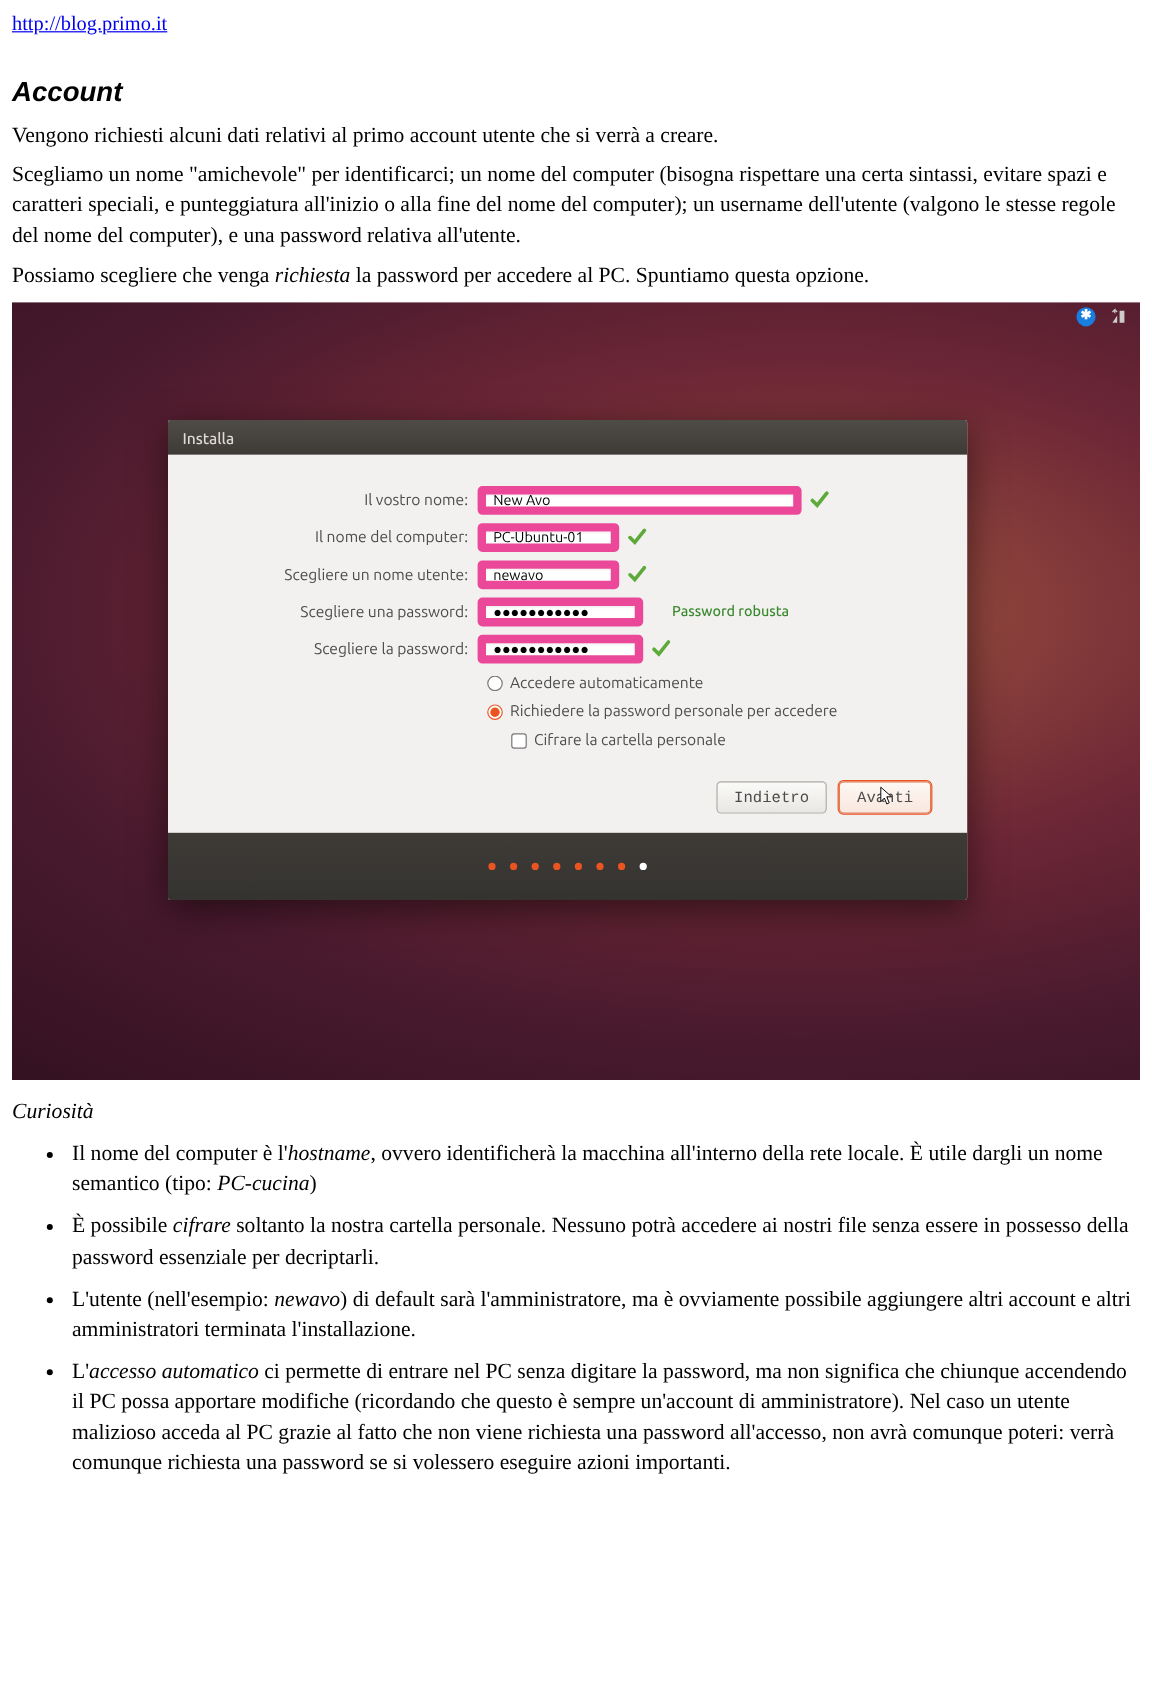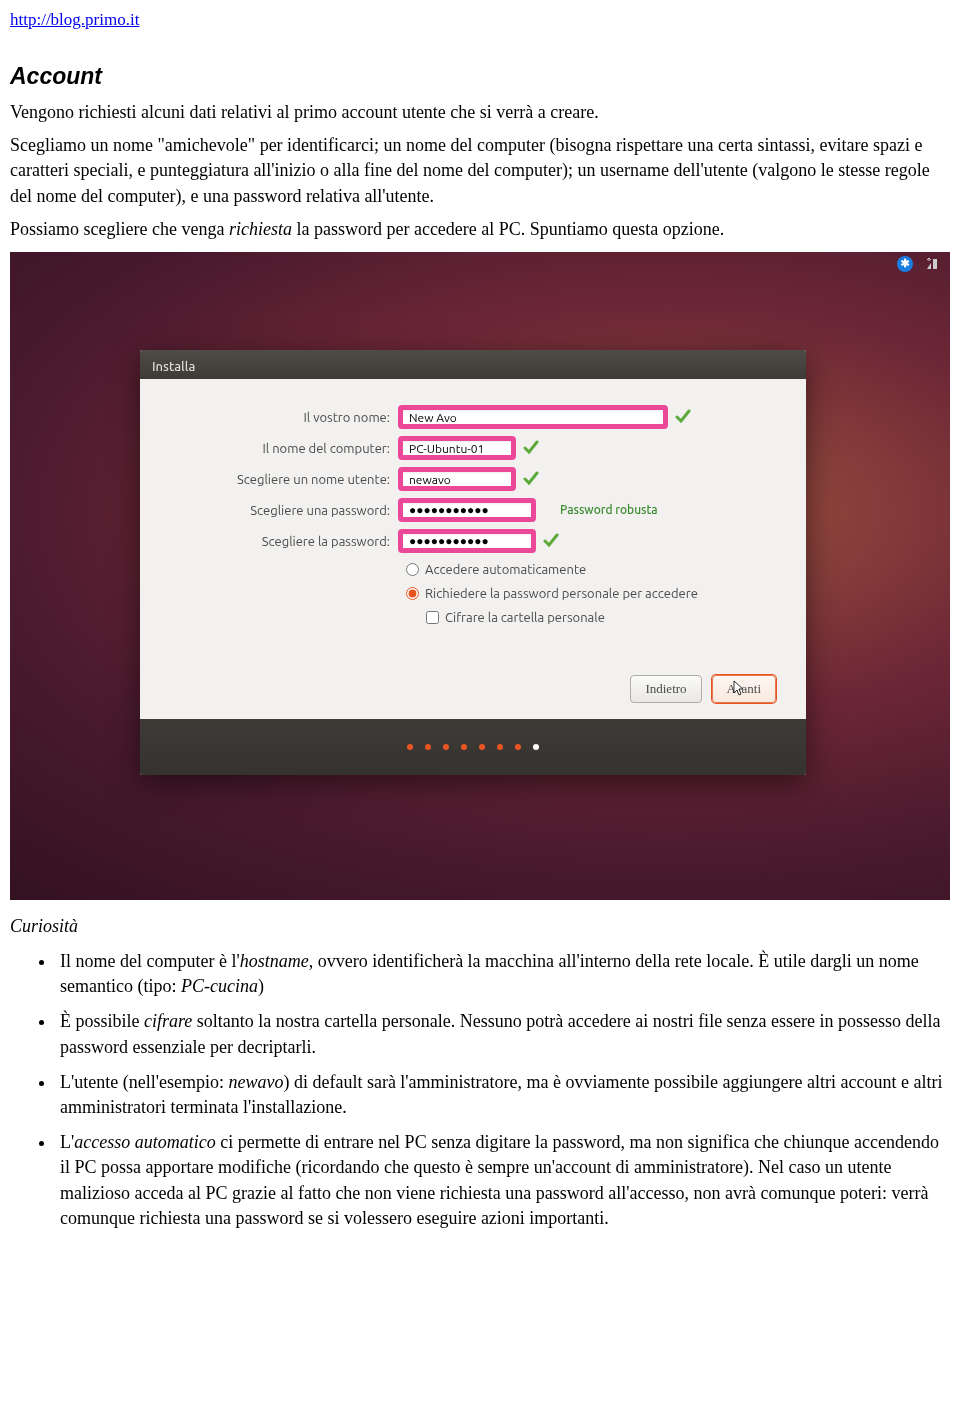--- a/index.html
+++ b/index.html
@@ -94,21 +94,21 @@
   }
   .form-row .lbl {
     width: 218px;
     text-align: right;
     padding-right: 8px;
     color: #4c4c4c;
     font-size: 13px;
   }
   .txt-input {
     height: 24px;
-    border: 5px solid #ec4899;
+    border: 7px solid #ec4899;
     border-radius: 4px;
     background: #fff;
     padding: 0 6px;
     font-size: 12px;
     font-family: inherit;
     box-shadow: inset 0 1px 2px rgba(0,0,0,0.08);
   }
   .check-icon {
     width: 18px; height: 18px; margin-left: 6px;
     display:flex;align-items:center;justify-content:center;
@@ -145,23 +145,22 @@
     gap: 10px;
     margin-top: 24px;
   }
   .btn {
     padding: 5px 14px;
     border: 1px solid #b0aca6;
     border-radius: 4px;
     background: linear-gradient(#fafaf8, #e9e7e3);
     font-size: 13px;
     color: #4c4c4c;
-    font-family: Liberation Serif, serif;
+    font-family: Liberation Mono, monospace;
     cursor: pointer;
-    margin-top: 24px;
   }
   .btn.primary {
     border-color: #e47a50;
     background: linear-gradient(#fdf7f3, #f9e8de);
     box-shadow: 0 0 0 1px #e95420;
   }
   .cursor-arrow {
     position: absolute;
     bottom: 5px; right: 29px;
     pointer-events: none;

